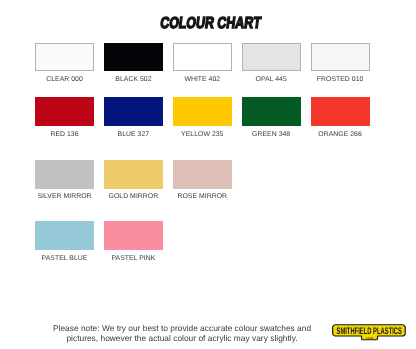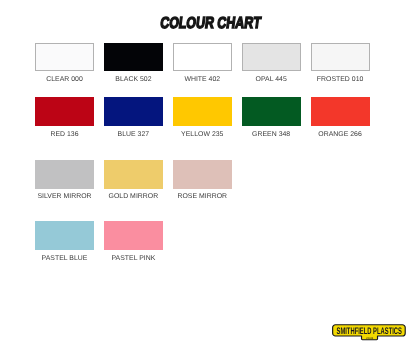--- a/index.html
+++ b/index.html
@@ -104,19 +104,23 @@
         <div class="cell">
           <div class="swatch" style="background: rgb(149, 201, 215);"></div>
           <div class="lbl" style="color: rgb(59, 59, 59);">PASTEL BLUE</div>
         </div>
         <div class="cell">
           <div class="swatch" style="background: rgb(250, 142, 160);"></div>
           <div class="lbl" style="color: rgb(59, 59, 59);">PASTEL PINK</div>
         </div>
       </div>
     </div>
+  <div class="note">
+    <div>Please note: We try our best to provide accurate colour swatches and</div>
+    <div>pictures, however the actual colour of acrylic may vary slightly.</div>
+  </div>
 
   <svg class="logo" viewBox="0 0 295 70" xmlns="http://www.w3.org/2000/svg">
     <path id="logoPlate" stroke-width="4.6" stroke-linejoin="round" d="M13.5 3.1 H278.2 A11 11 0 0 1 289.2 14.1 V36.5 A11 11 0 0 1 278.2 47.5 H179.8 V58.5 A3.6 3.6 0 0 1 176.2 62.1 H120.2 A3.6 3.6 0 0 1 116.6 58.5 V47.5 H13.5 A11 11 0 0 1 2.5 36.5 V14.1 A11 11 0 0 1 13.5 3.1 Z" stroke="#17171e" fill="#F3D900"></path>
     <text class="lgtxt" x="147" y="39.8" text-anchor="middle" style="fill: rgb(23, 23, 30);">SMITHFIELD PLASTICS</text>
     <text class="lgtab" x="148.4" y="57.6" text-anchor="middle">.CO.UK</text>
   </svg>
 </div>
 
 </body></html>

